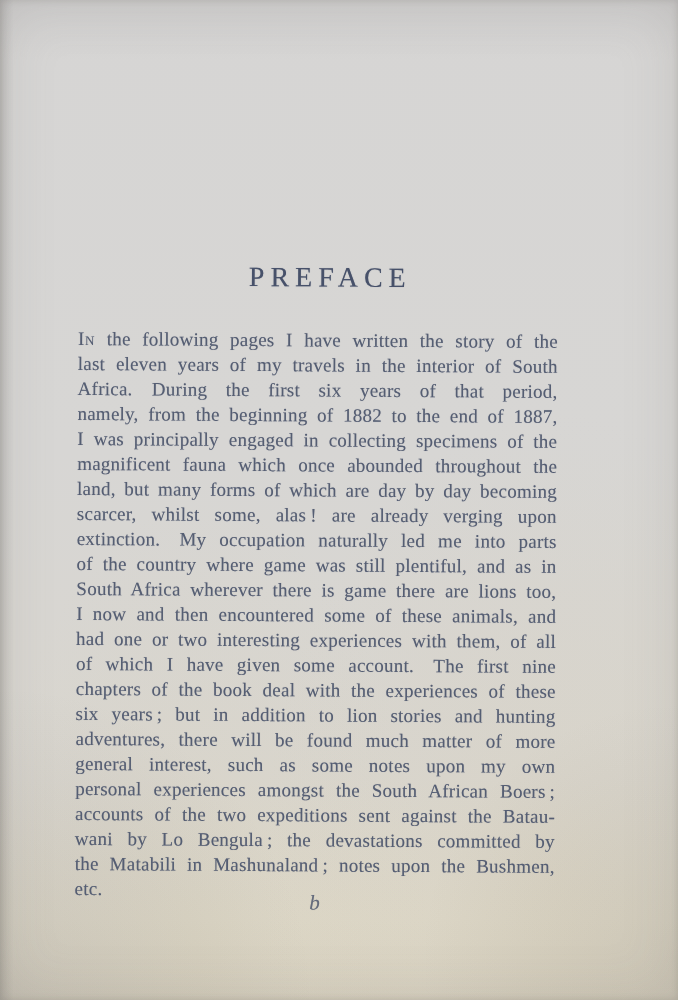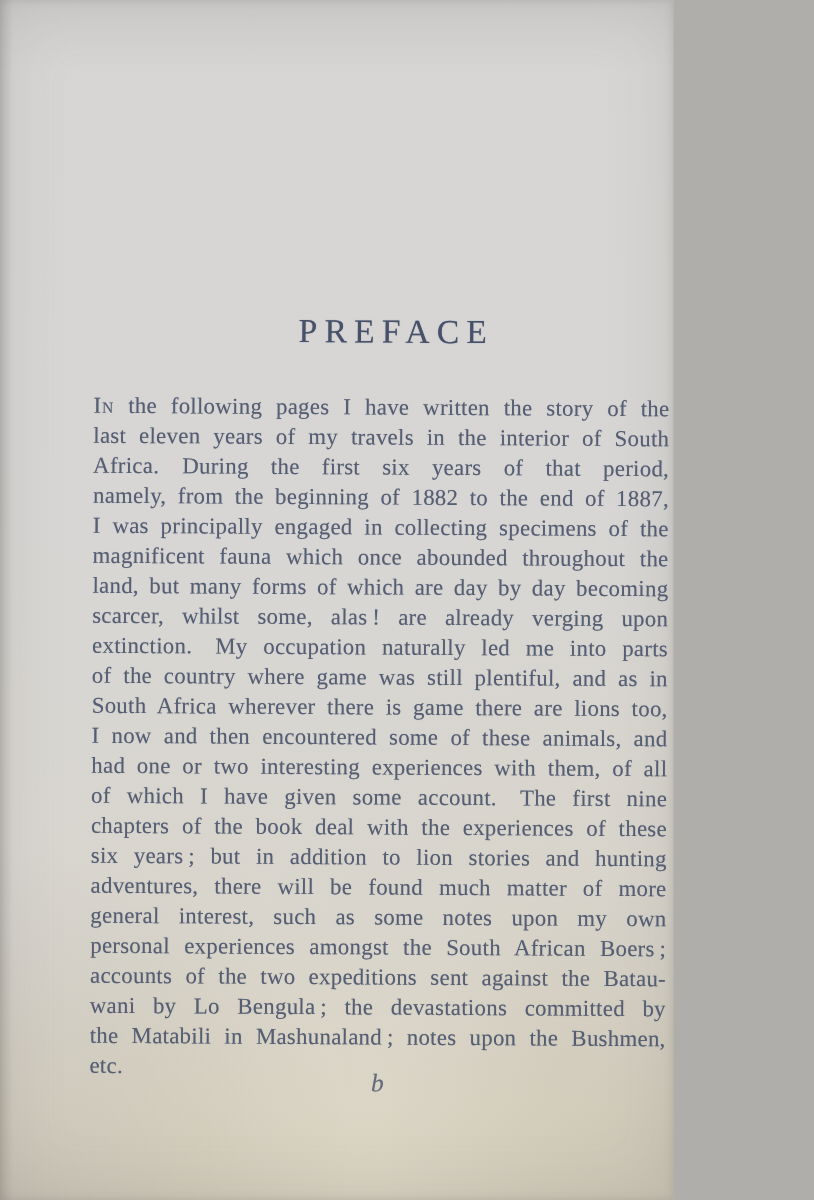--- a/index.html
+++ b/index.html
@@ -2,21 +2,21 @@
 <html><head>
 <meta charset="utf-8">
 <style>
   html, body {
     margin: 0;
     padding: 0;
     background: #b0aeab;
   }
   .sheet {
     position: relative;
-    width: 561px;
+    width: 678px;
     height: 1000px;
     overflow: hidden;
     background:
       radial-gradient(circle at 0% 100%, rgba(95,93,96,0.14), rgba(0,0,0,0) 26%),
       radial-gradient(circle at 100% 96%, rgba(110,104,96,0.12), rgba(0,0,0,0) 22%),
       radial-gradient(ellipse at 82% 88%, rgba(208,192,150,0.12), rgba(0,0,0,0) 38%),
       radial-gradient(ellipse at 30% 96%, rgba(212,200,162,0.14), rgba(0,0,0,0) 34%),
       linear-gradient(90deg, rgba(105,102,100,0.20) 0%, rgba(105,102,100,0.0) 2%),
       linear-gradient(180deg, rgba(150,150,156,0.10) 0%, rgba(150,150,156,0.0) 6%),
       linear-gradient(180deg, #d6d5d4 0%, #d7d6d4 45%, #d9d6cf 78%, #dcd7c9 92%, #d8d2c3 100%);

